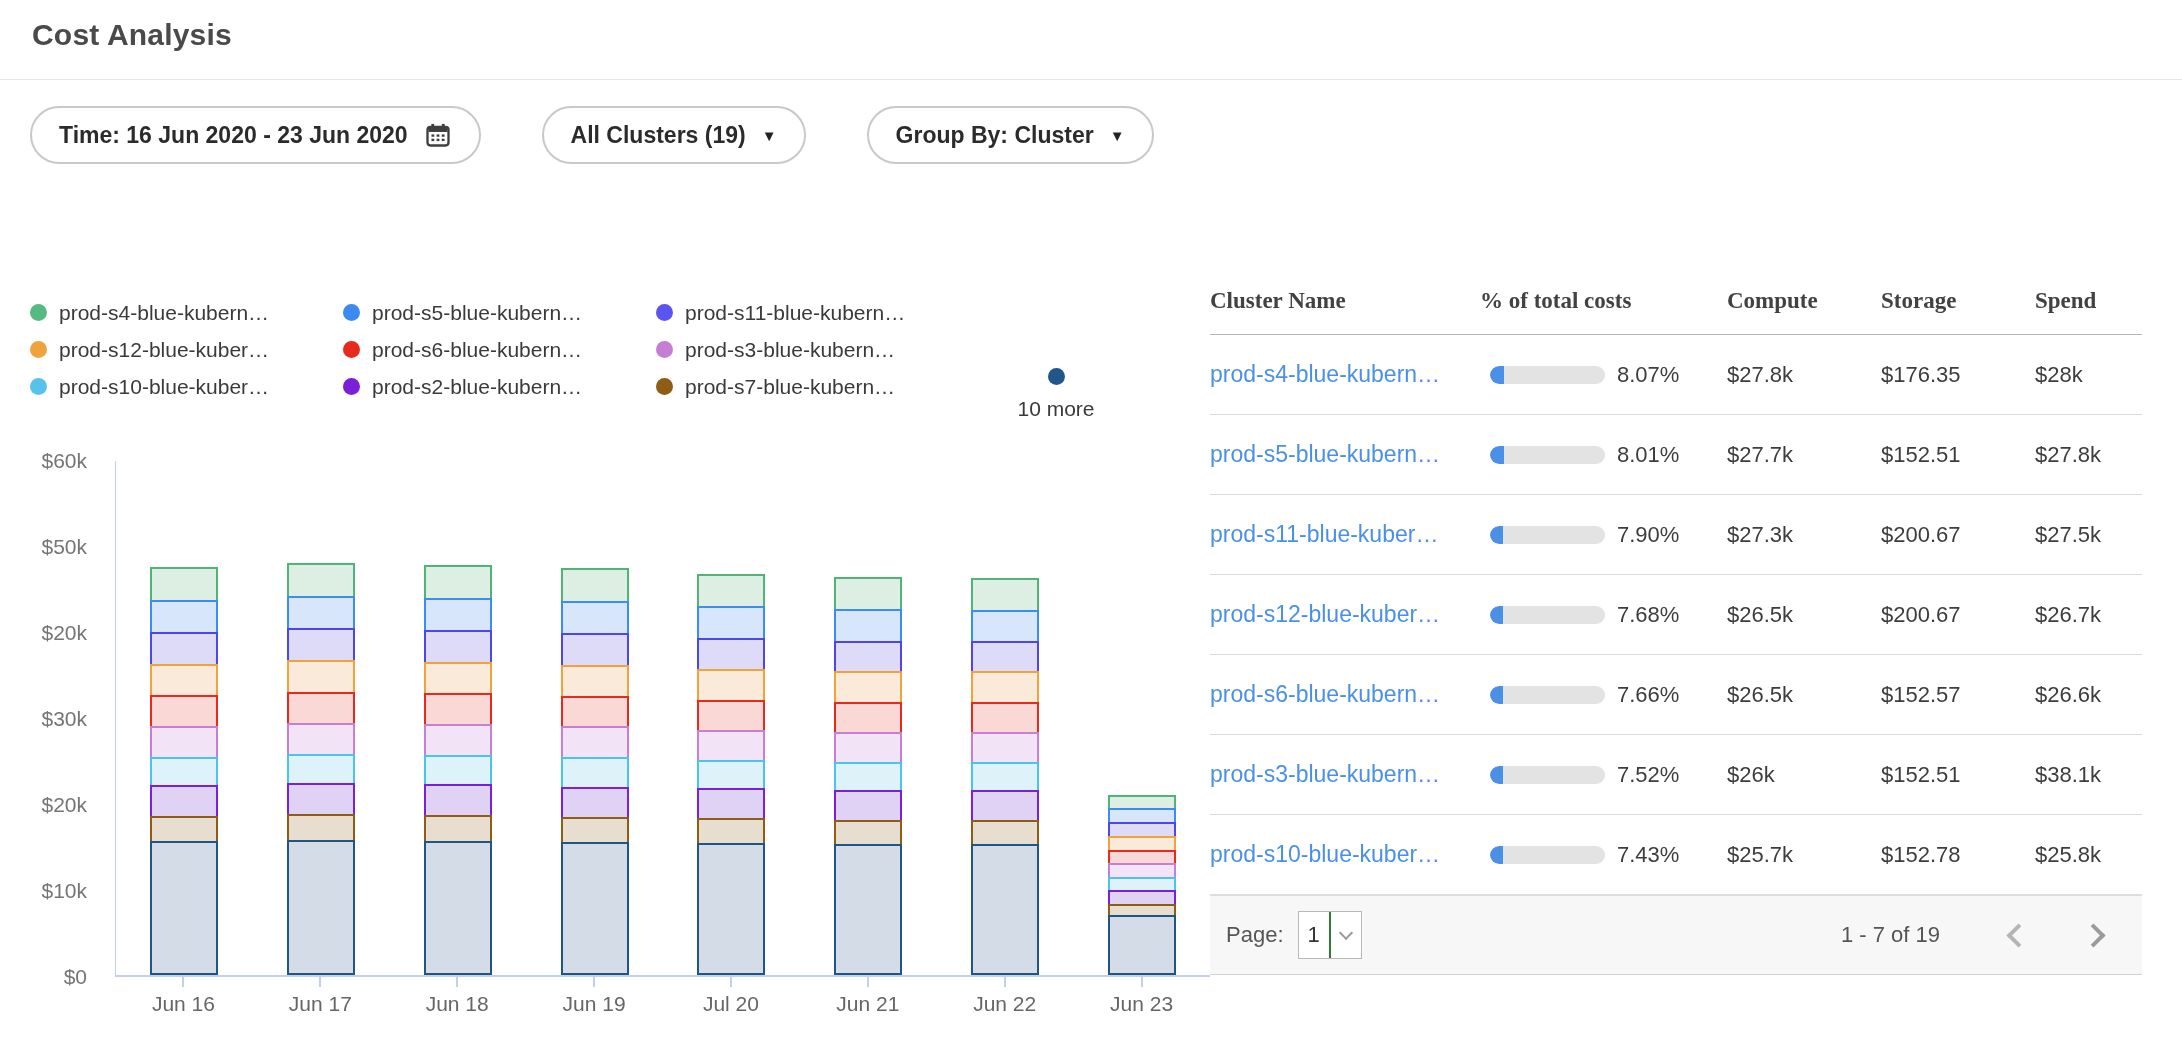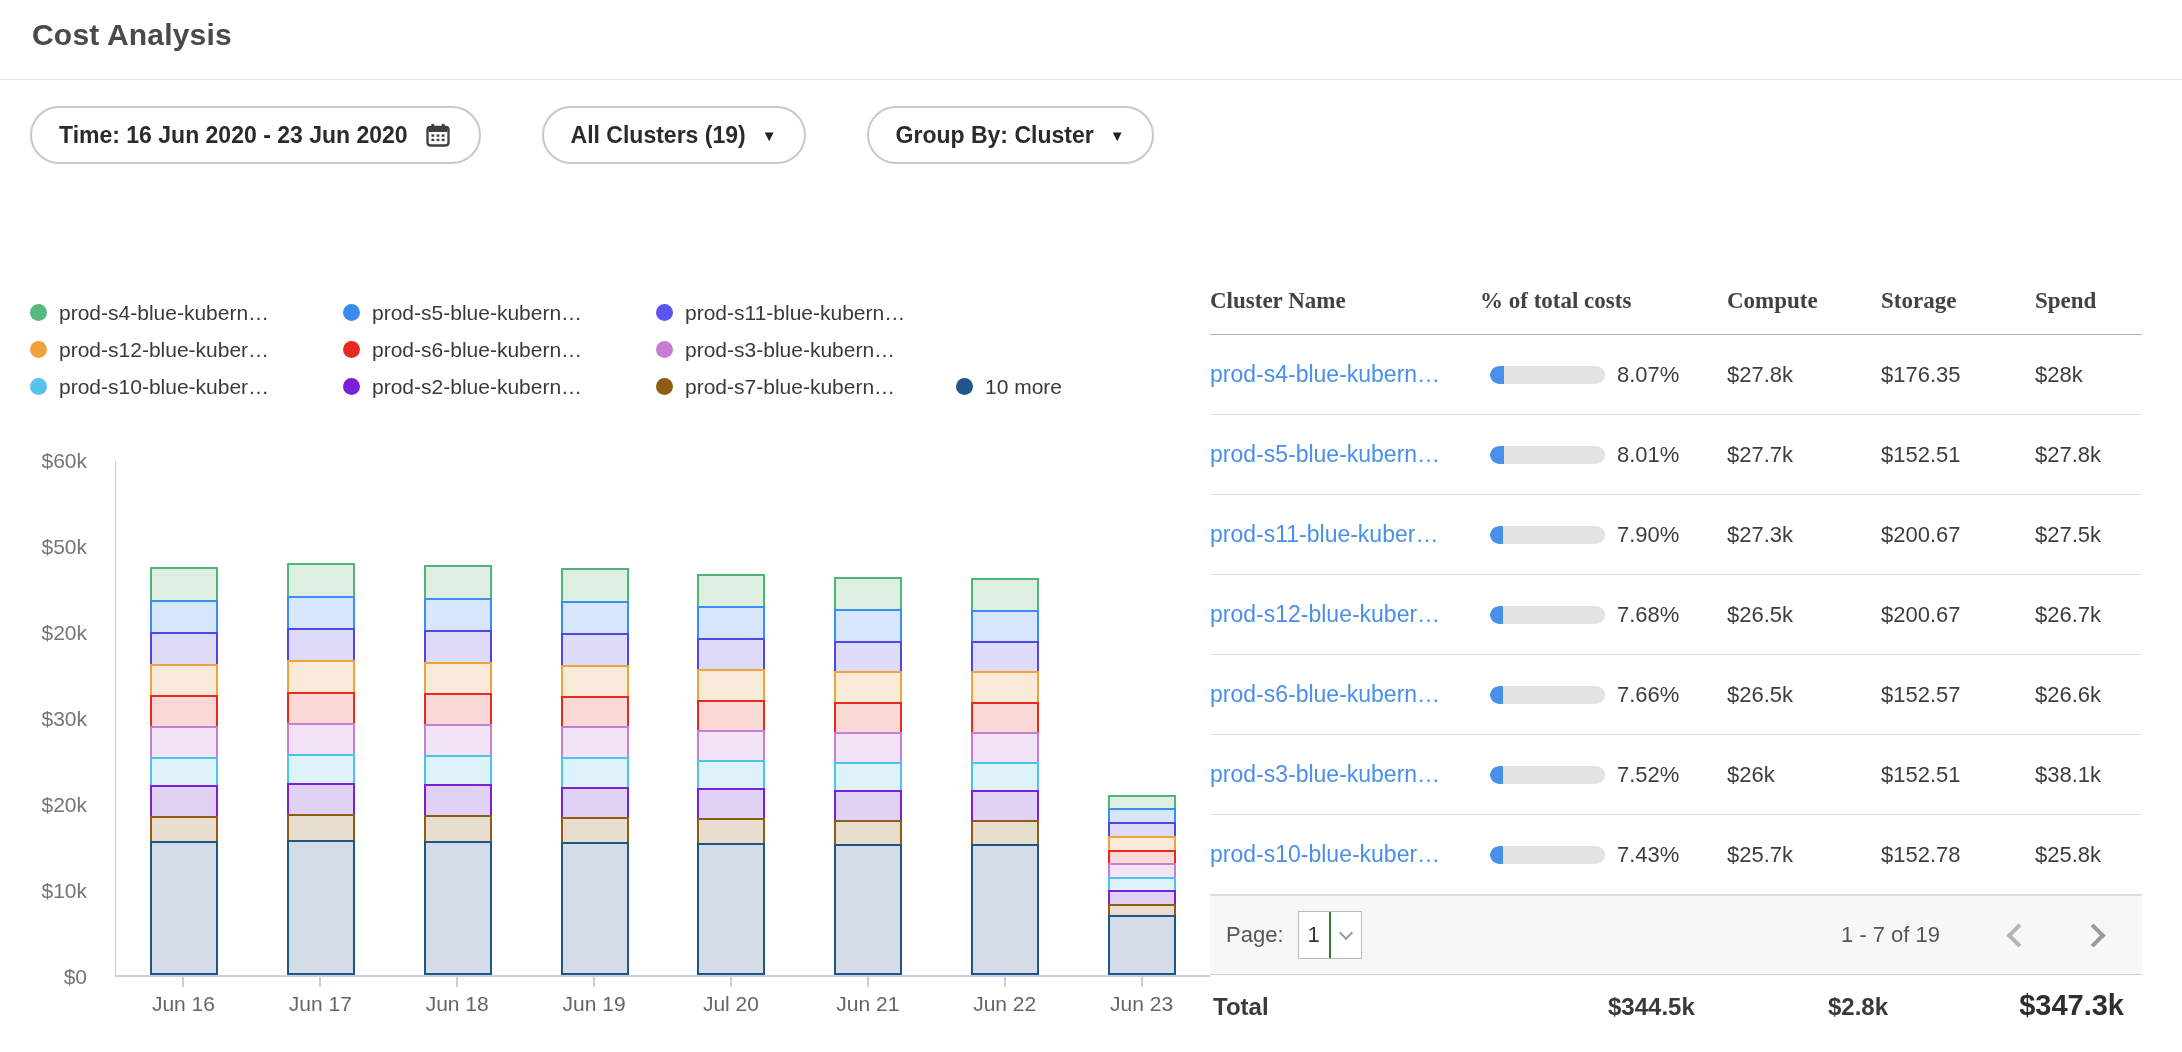--- a/index.html
+++ b/index.html
@@ -151,21 +151,21 @@
           <span>prod-s10-blue-kuber…</span>
         </div>
         <div class="legend-item" style="grid-area: 3 / 2;">
           <span class="legend-dot" style="background: rgb(124, 31, 216);"></span>
           <span>prod-s2-blue-kubern…</span>
         </div>
         <div class="legend-item" style="grid-area: 3 / 3; align-items: center;">
           <span class="legend-dot" style="background: rgb(142, 92, 20);"></span>
           <span>prod-s7-blue-kubern…</span>
         </div>
-        <div class="legend-item" style="grid-area: 3 / 4;">
+        <div class="legend-item" style="grid-area: 3 / 4; flex-direction: column;">
           <span class="legend-dot" style="background: rgb(32, 86, 138);"></span>
           <span>10 more</span>
         </div>
       </div>
 
     <div class="chart">
       <div class="y-axis" id="y-axis">
           <span class="y-tick-label" style="top: -12px;">$60k</span>
           <span class="y-tick-label" style="top: 74px;">$50k</span>
           <span class="y-tick-label" style="top: 160px;">$20k</span>
@@ -414,20 +414,14 @@
             <span class="mini-chev"></span>
           </span>
       </div>
       <span class="range-text">1 - 7 of 19</span>
       <div class="nav-chevs">
         <span class="chev chev-left"></span>
         <span class="chev chev-right"></span>
       </div>
     </div>
 
-    <div class="total-row">
-      <span class="total-label">Total</span>
-      <span class="total-compute">$344.5k</span>
-      <span class="total-storage">$2.8k</span>
-      <span class="total-spend">$347.3k</span>
-    </div>
   </div>
 </div>
 
 </body></html>

